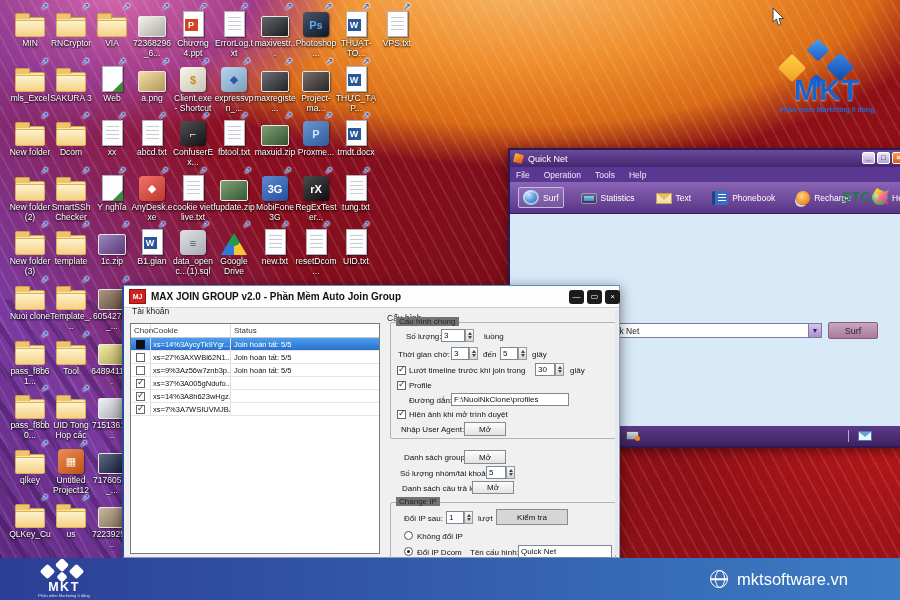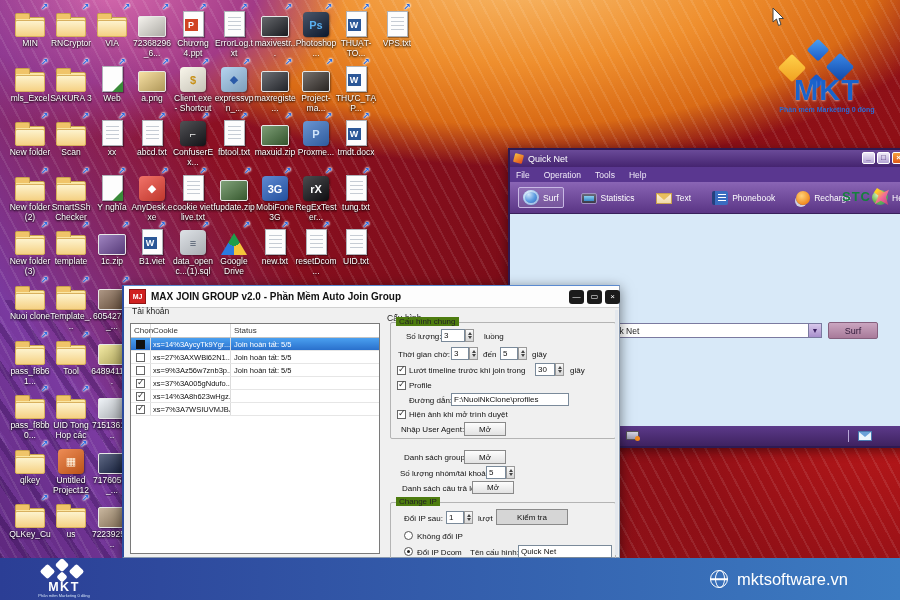--- a/index.html
+++ b/index.html
@@ -116,21 +116,21 @@
   .mj-c3{flex:1;padding-left:3px;overflow:hidden;white-space:nowrap;height:100%;display:flex;align-items:center;}
   .mj-thead .mj-c1{justify-content:flex-start;padding-left:3px;}
   .mj-row{display:flex;height:13px;border-bottom:1px solid #e6e6e6;font-size:7.5px;color:#111;align-items:center;}
   .mj-row.sel{background:linear-gradient(#4aa0f0,#2a70cc);color:#fff;}
   .cb{width:9px;height:9px;border:1px solid #666;background:#fff;display:inline-block;position:relative;flex:none;}
   .cb.on::after{content:"✓";position:absolute;left:0;top:-2px;font-size:9px;color:#333;font-weight:bold;line-height:1;}
   .cb.filled{background:#111;border-color:#111;}
   .rad{width:9px;height:9px;border:1px solid #555;border-radius:50%;background:#fff;display:inline-block;position:relative;}
   .rad.on::after{content:"";position:absolute;inset:2px;background:#222;border-radius:50%;}
   .grp{position:absolute;border:1px solid #b4b4b4;border-radius:2px;}
-  .leg{position:absolute;top:-6px;left:5px;background:#4d7c0f;padding:0 3px;font-size:8px;color:#222;}
+  .leg{position:absolute;top:-6px;left:5px;background:#737373;padding:0 3px;font-size:8px;color:#222;}
   .flbl{position:absolute;font-size:8px;color:#111;white-space:nowrap;}
   .inp{position:absolute;border:1px solid #7a8a9a;background:#fff;font-size:8px;color:#111;display:flex;align-items:center;padding-left:2px;height:13px;white-space:nowrap;overflow:hidden;}
   .spin{position:absolute;width:9px;height:13px;border:1px solid #999;background:linear-gradient(#fafafa,#d6d6d6);}
   .spin::before,.spin::after{content:"";position:absolute;left:1.5px;border-left:2.5px solid transparent;border-right:2.5px solid transparent;}
   .spin::before{top:2px;border-bottom:3px solid #444;}
   .spin::after{bottom:2px;border-top:3px solid #444;}
   .btn-sm{position:absolute;height:14px;border:1px solid #8a8a8a;background:linear-gradient(#fdfdfd,#e2e2e2);font-size:8px;color:#111;
     display:flex;align-items:center;justify-content:center;}
   .btn-gray{background:#d6d6d6;}
   .mj-scroll{position:absolute;right:1px;top:24px;bottom:2px;width:3px;background:#e4e8ee;}
@@ -299,21 +299,21 @@
           <div class="ic ic-folder"></div>
           <span class="sc-arrow">↗</span>
         </div>
         <div class="lbl">New folder</div>
       </div>
       <div class="dicon" style="left: 50px; top: 116px;">
         <div class="icwrap">
           <div class="ic ic-folder"></div>
           <span class="sc-arrow">↗</span>
         </div>
-        <div class="lbl">Scan</div>
+        <div class="lbl">Dcom</div>
       </div>
       <div class="dicon" style="left: 91px; top: 116px;">
         <div class="icwrap">
           <div class="ic ic-txt"></div>
           <span class="sc-arrow">↗</span>
         </div>
         <div class="lbl">xx</div>
       </div>
       <div class="dicon" style="left: 131px; top: 116px;">
         <div class="icwrap">
@@ -439,21 +439,21 @@
           <div class="ic ic-img" style="--c: #7750a6;"></div>
           <span class="sc-arrow">↗</span>
         </div>
         <div class="lbl">1c.zip</div>
       </div>
       <div class="dicon" style="left: 131px; top: 225px;">
         <div class="icwrap">
           <div class="ic ic-doc"></div>
           <span class="sc-arrow">↗</span>
         </div>
-        <div class="lbl">B1.viet</div>
+        <div class="lbl">B1.gian</div>
       </div>
       <div class="dicon" style="left: 172px; top: 225px;">
         <div class="icwrap">
           <div class="ic ic-app" style="--c: #d3d8de; background: linear-gradient(145deg, rgba(255, 255, 255, 0.25), rgba(0, 0, 0, 0.2)), rgb(211, 216, 222); color: rgb(74, 86, 104);">≡</div>
           <span class="sc-arrow">↗</span>
         </div>
         <div class="lbl">data_openc...(1).sql</div>
       </div>
       <div class="dicon" style="left: 213px; top: 225px;">
         <div class="icwrap">

